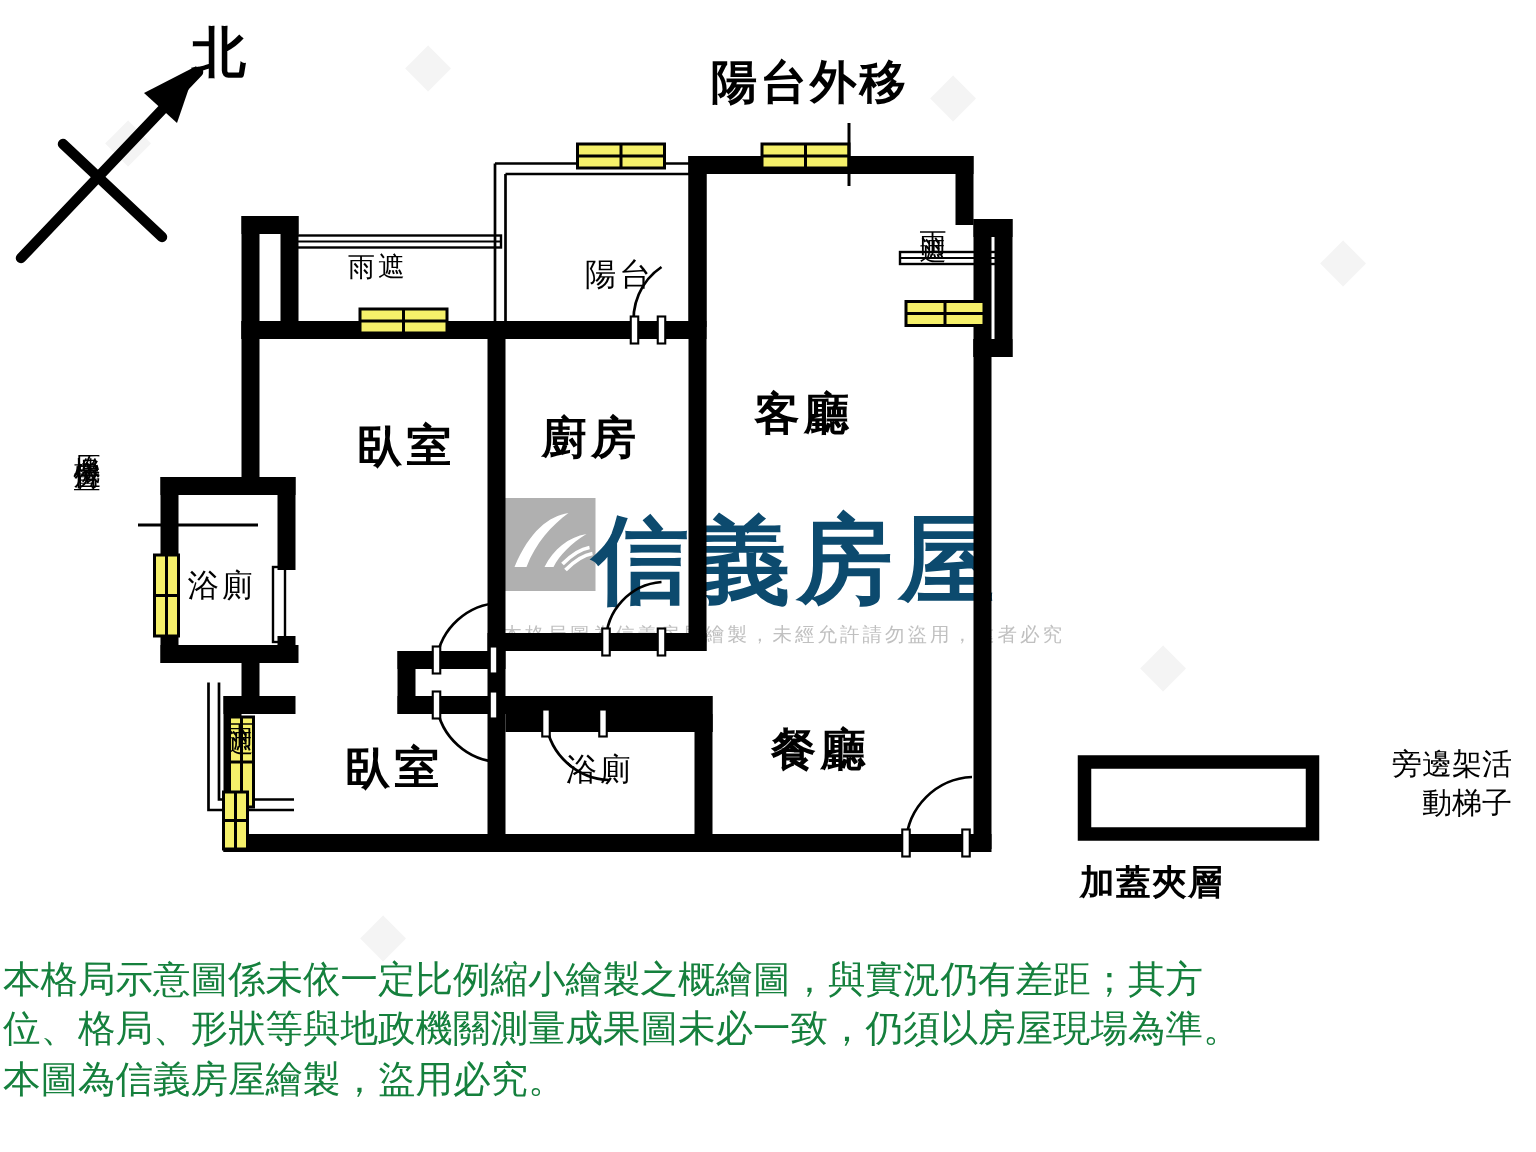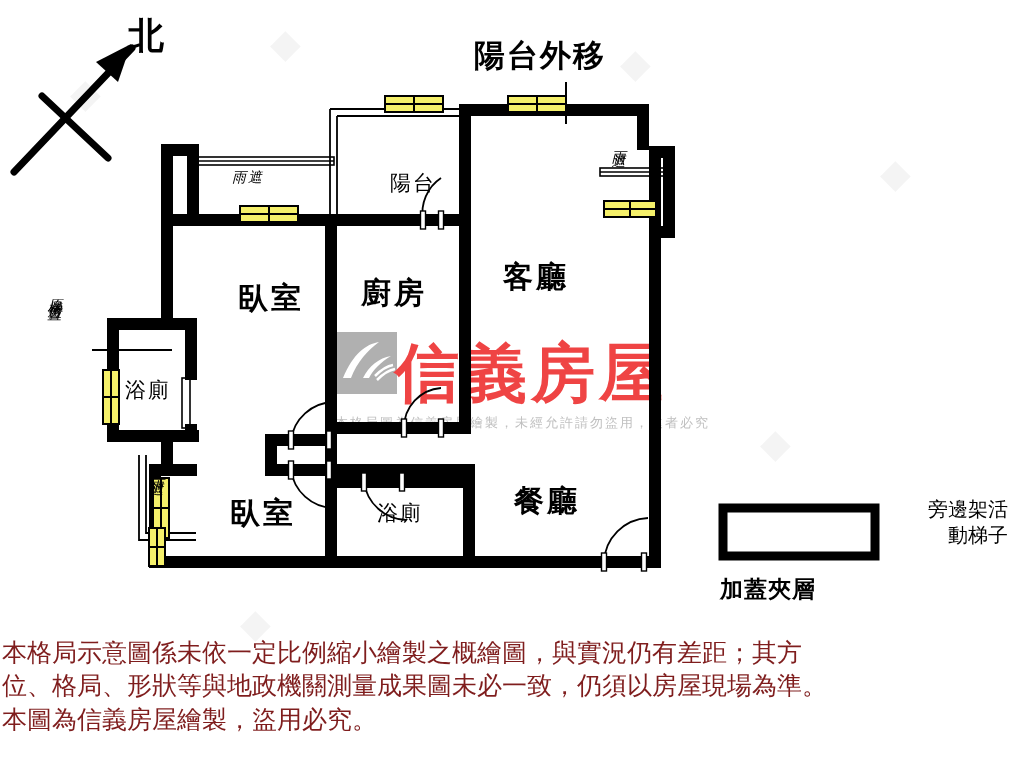--- a/index.html
+++ b/index.html
@@ -13,47 +13,47 @@
 
   
   .lbl{
     position:absolute;
     font-family:"DejaVu Sans","Liberation Sans",sans-serif;
     color:#000;white-space:nowrap;line-height:1.0;
     letter-spacing:1px;
   }
   .room{font-size:30px;font-weight:700;letter-spacing:3px;}
   .room-sm{font-size:21px;font-weight:400;letter-spacing:2px;}
-  .small{font-size:14px;font-weight:400;letter-spacing:2px;font-style:italic;}
+  .small{font-size:18px;font-weight:400;letter-spacing:2px;}
   .title-anno{font-size:31px;font-weight:700;letter-spacing:2px;}
   .legend-txt{font-size:23px;font-weight:700;letter-spacing:1px;}
   .legend-side{font-size:20px;font-weight:400;letter-spacing:0px;text-align:right;line-height:1.15;}
   .vert{
     writing-mode:vertical-rl;text-orientation:upright;
     letter-spacing:2px;line-height:1.0;
   }
   .compass{font-size:36px;font-weight:700;}
 
   
   #disclaimer{
     position:absolute;left:0;top:636px;width:1024px;
     font-family:"DejaVu Sans","Liberation Sans",sans-serif;
-    font-size:25px;line-height:1.33;color:#7f1d1d;
+    font-size:25px;line-height:1.33;color:#15803d;
     letter-spacing:0px;
   }
   #disclaimer div{padding-left:2px;}
 
   
   #wm{
     position:absolute;left:335px;top:328px;width:370px;height:80px;
     pointer-events:none;
   }
   #wm-word{
     position:absolute;left:60px;top:2px;
-    font-size:64px;font-weight:700;color:#ef4444;letter-spacing:4px;
+    font-size:64px;font-weight:700;color:#0c4a6e;letter-spacing:4px;
     font-family:"DejaVu Sans","Liberation Sans",sans-serif;
   }
   #wm-mark{position:absolute;left:0px;top:4px;width:62px;height:62px;background:#b0b0b0;}
   #wm-mark svg{position:absolute;left:0;top:0;}
   #wm-line{
     position:absolute;left:335px;top:414px;width:440px;
     font-size:13px;color:#c0c0c0;letter-spacing:2px;white-space:nowrap;
     font-family:"DejaVu Sans","Liberation Sans",sans-serif;
   }
   .tile{position:absolute;color:#f4f4f4;font-size:40px;font-weight:700;}

